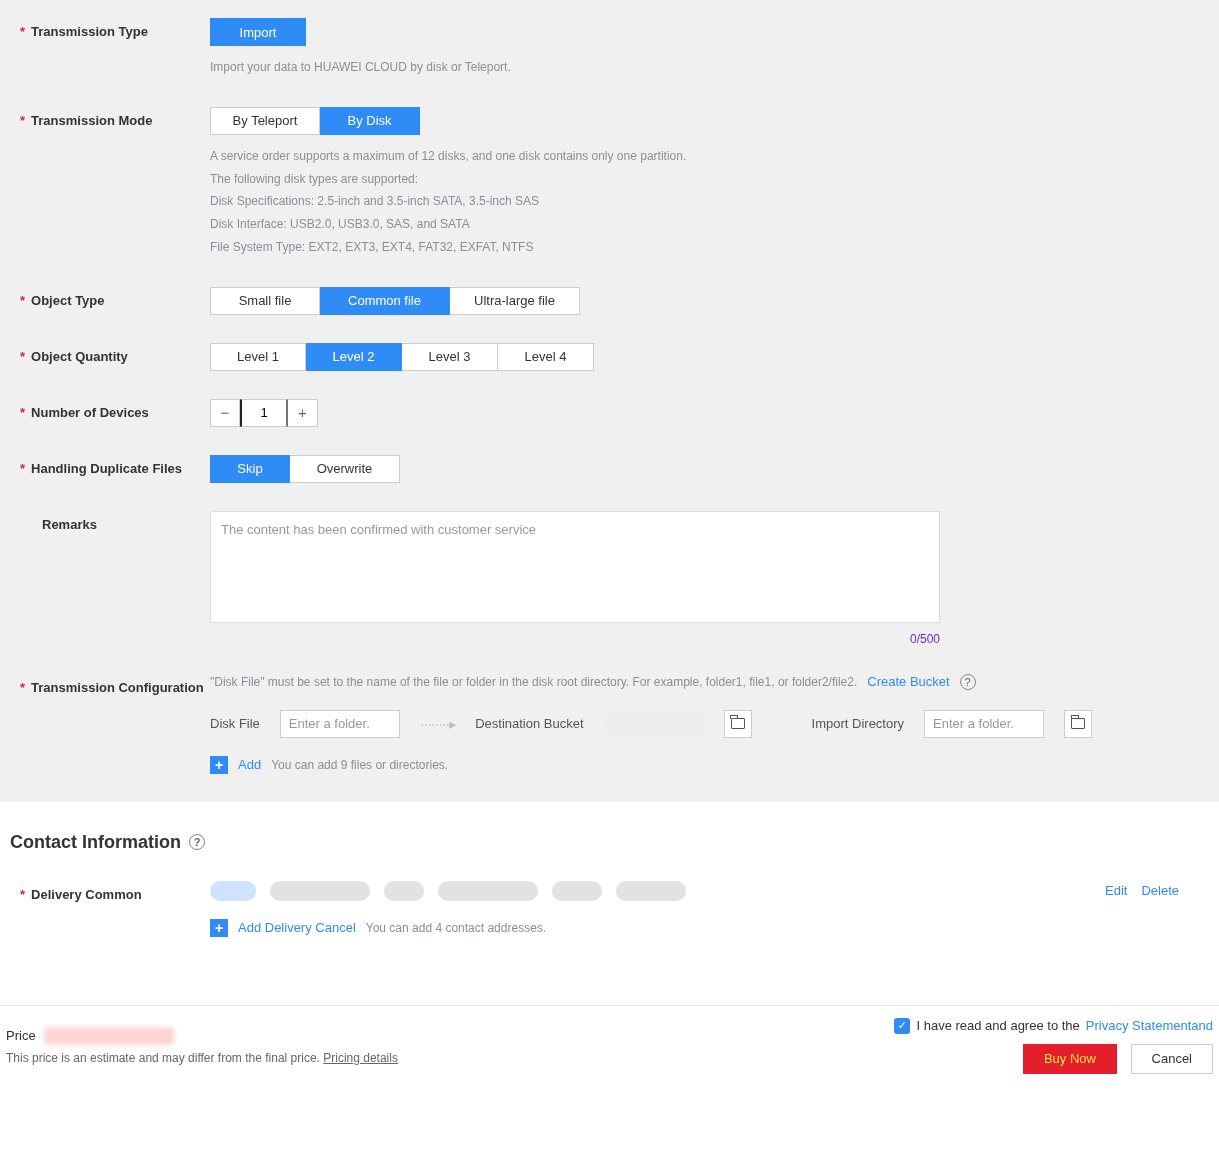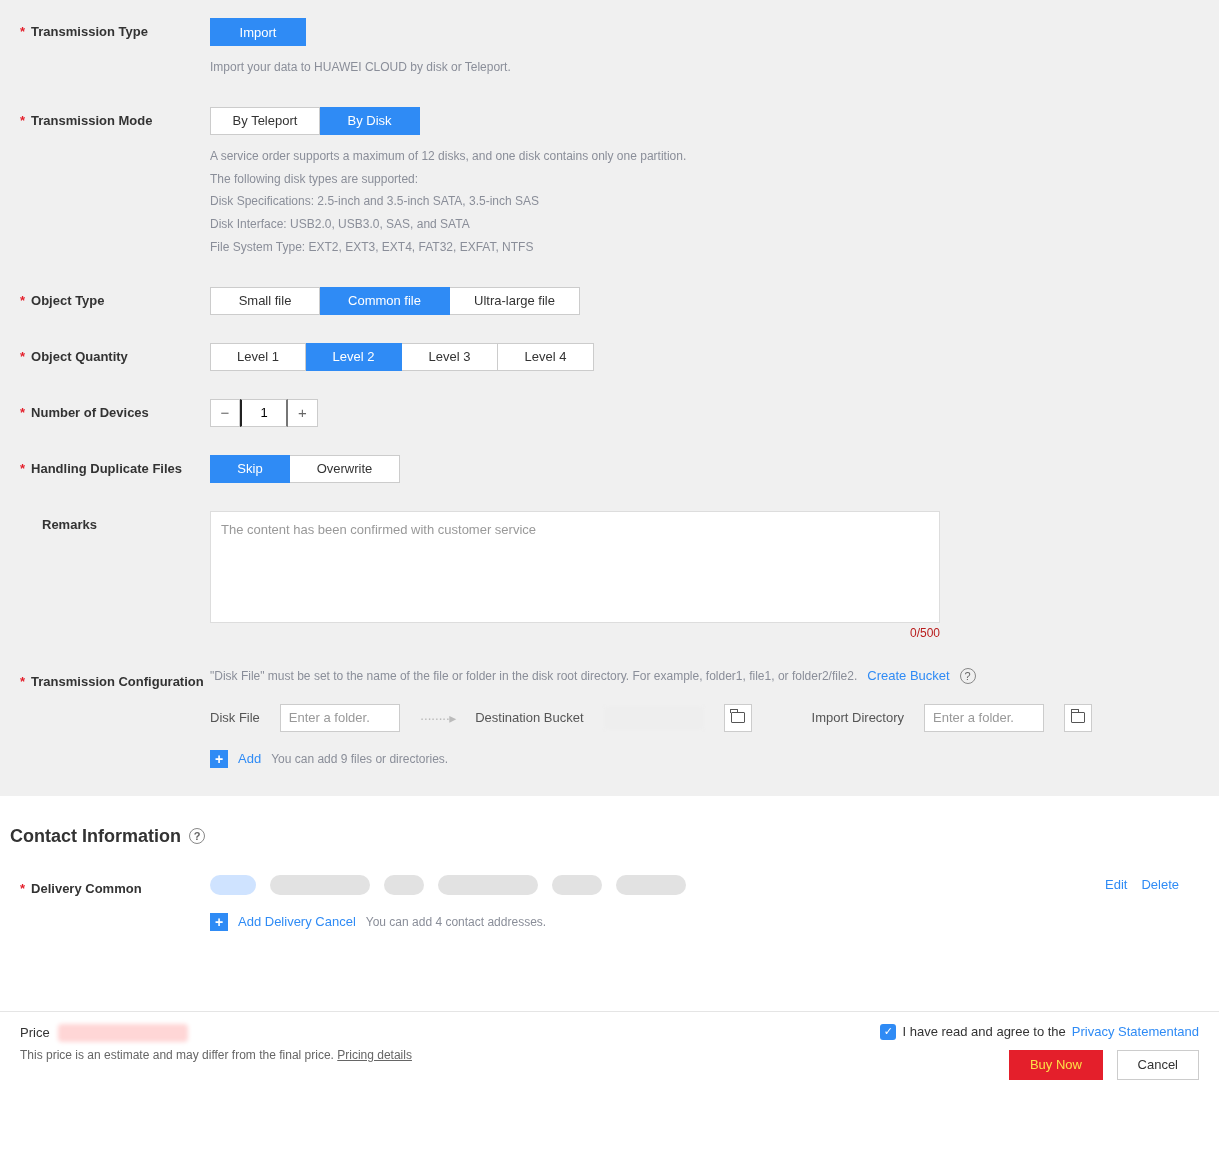--- a/index.html
+++ b/index.html
@@ -16,21 +16,21 @@
 .btn-group { display: inline-flex; }
 .btn-group .btn { border-left-width: 0; min-width: 96px;}
 .btn-group .btn:first-child { border-left-width: 1px; }
 .btn-single { min-width: 100px; }
 .hint { color: #8a8e99; font-size: 12px; margin-top: 10px; line-height: 1.9; }
 .stepper { display: inline-flex; }
 .stepper .sbtn { width: 30px; height: 28px; border:1px solid #ccc; background:#fff; display:inline-flex;align-items:center;justify-content:center; cursor:pointer; font-size:15px; color:#666;}
 .stepper .sval { width:48px; height:28px; border-top:1px solid #ccc; border-bottom:1px solid #ccc; text-align:center; font-size:13px; }
 textarea.remarks { width: 730px; height: 112px; border:1px solid #ddd; padding: 10px; font-size:13px; font-family:inherit; resize:none; color:#333;}
 textarea.remarks::placeholder { color:#999; }
-.counter { width:730px; text-align:right; color:#b91c1c; font-size:12px; }
+.counter { width:730px; text-align:right; color:#6d28d9; font-size:12px; margin-top:6px;}
 .tc-head { display:flex; align-items:center; gap:10px;}
 .tc-desc { color:#8a8e99; font-size:12px;}
 .link { color:#2f8bf5; cursor:pointer; font-size:13px;}
 .qmark { display:inline-flex; width:16px;height:16px;border:1px solid #888;border-radius:50%;align-items:center;justify-content:center;font-size:11px;color:#666;}
 .cfg-row { display:flex; align-items:center; gap:20px; margin-top:20px;}
 .cfg-label { color:#555; font-size:13px;}
 .txt { height:28px; border:1px solid #ccc; padding:0 8px; font-size:13px; width:120px;}
 .txt::placeholder{color:#999;}
 .pickbtn { width:28px;height:28px;border:1px solid #ccc;background:#fff;display:inline-flex;align-items:center;justify-content:center;cursor:pointer;}
 .folder-icon{width:14px;height:11px;border:1.5px solid #555;border-radius:1px;position:relative;}
@@ -38,21 +38,21 @@
 .arrow-dots { color:#bbb; letter-spacing:-1px; font-size:14px;}
 .blurbox { width:100px; height:24px; background:#eee; border-radius:3px; filter:blur(1px);}
 .addline { display:flex; align-items:center; gap:10px; margin-top:18px;}
 .plus-icon { width:18px;height:18px;background:#2f8bf5;color:#fff;display:inline-flex;align-items:center;justify-content:center;font-weight:bold;font-size:14px;line-height:1;}
 .contact-section { padding: 0 10px 60px 10px; }
 .sec-title { font-size:18px; font-weight:600; display:flex;align-items:center;gap:8px; margin-bottom:20px;}
 .addr-row { display:flex; align-items:center; }
 .addr-blurs { display:flex; gap:14px; align-items:center;}
 .blob { height:20px; background:#e2e2e2; border-radius:10px; }
 .addr-actions { margin-left:auto; display:flex; gap:14px; padding-right:30px;}
-.bottom-bar { border-top:1px solid #e5e5e5; padding:12px 20px; display:flex; align-items:flex-start;margin-top:12px; }
+.bottom-bar { border-top:1px solid #e5e5e5; padding:12px 6px; display:flex; align-items:center; }
 .price-area { display:flex; flex-direction:column; gap:6px;}
 .price-line { display:flex; align-items:center; gap:8px;}
 .price-blur { width:130px;height:18px;background:#ffd6d6;border-radius:4px;filter:blur(2px);}
 .price-hint { font-size:12px; color:#666;}
 .price-hint .u { text-decoration:underline; cursor:pointer;}
 .agree-area { margin-left:auto; display:flex; flex-direction:column; align-items:flex-end; gap:10px;}
 .agree-line { display:flex; align-items:center; gap:6px; font-size:13px;}
 .checkbox { width:16px;height:16px;background:#2f8bf5;border-radius:3px;display:inline-flex;align-items:center;justify-content:center;color:#fff;font-size:11px;}
 .btn-buy { background:#e41f2b;color:#fde047;border:1px solid #e41f2b;height:30px;padding:0 20px;font-size:13px;cursor:pointer;}
 .btn-cancel { background:#fff;color:#333;border:1px solid #ccc;height:30px;padding:0 20px;font-size:13px;cursor:pointer;margin-left:10px;}

